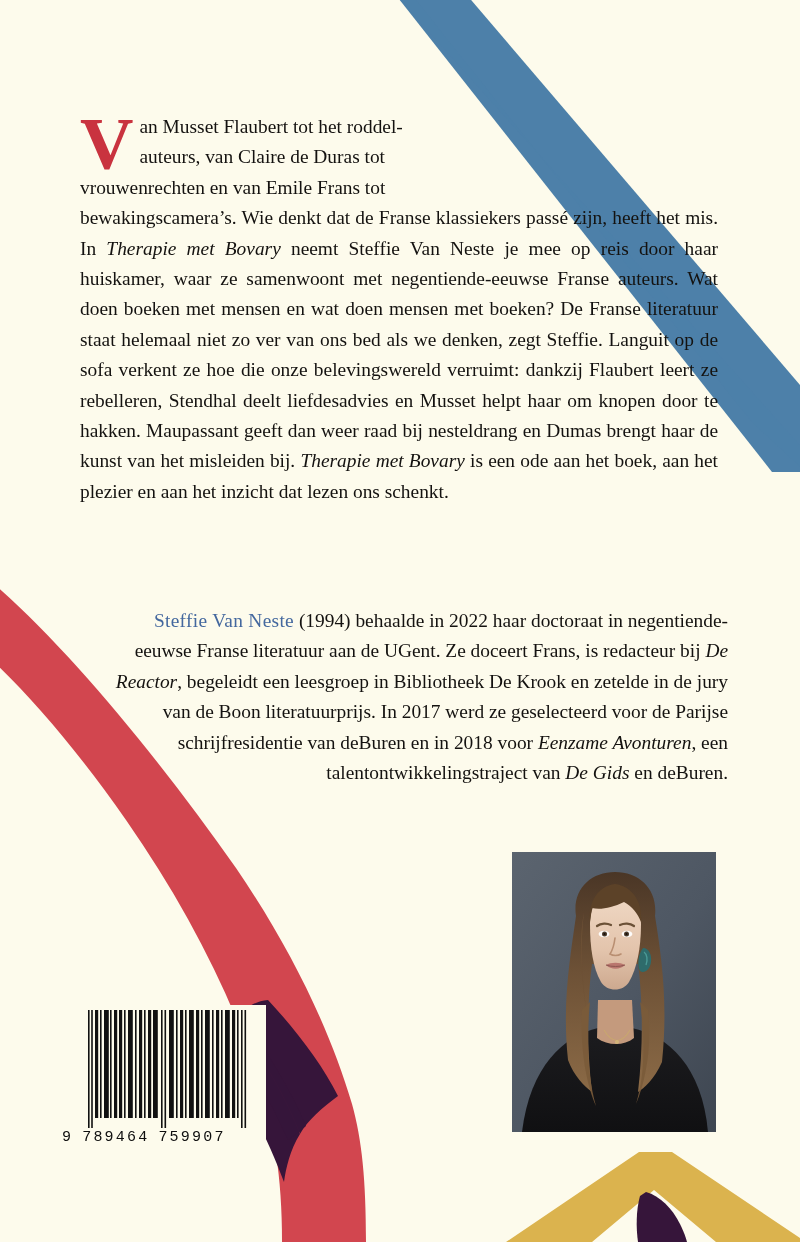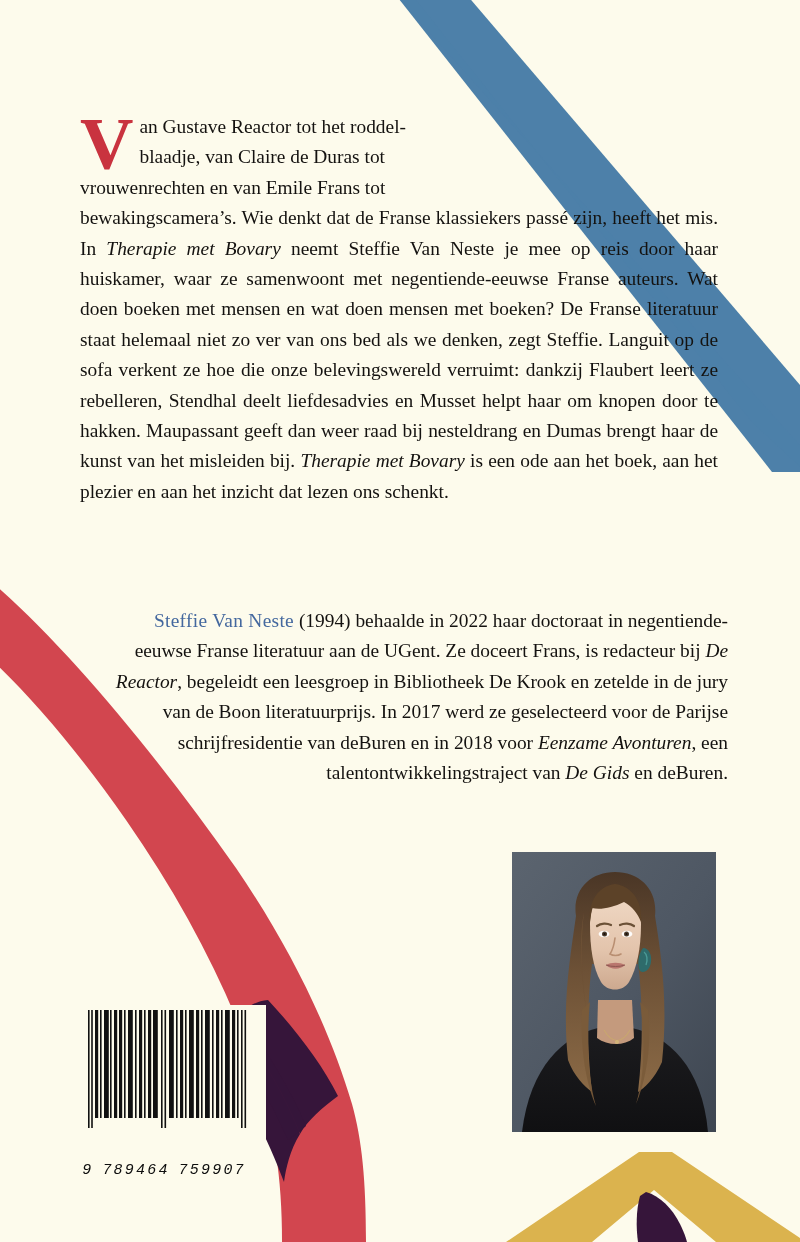--- a/index.html
+++ b/index.html
@@ -108,28 +108,26 @@
   #barcode-bars {
     position: absolute;
     left: 88px;
     top: 1010px;
     width: 160px;
     height: 118px;
   }
   #barcode-digits {
     position: absolute;
     left: 62px;
-    top: 1162px;
+    top: 1129px;
     width: 204px;
-    text-align: center;
     font-family: "Liberation Mono", "DejaVu Sans Mono", monospace;
     font-size: 15px;
     letter-spacing: 2.2px;
     color: #0e0e0e;
-    font-style: italic;
   }
   #barcode-digits .lead { margin-right: 9px; }
   #barcode-digits .grp { margin-right: 9px; }
 </style>
 </head>
 <body>
 
 <div id="cover">
 
   <svg id="decor" viewBox="0 0 800 1242" width="800" height="1242" xmlns="http://www.w3.org/2000/svg">
@@ -170,22 +168,22 @@
 
     <path d="M 646,1192
              C 660,1196 672,1208 680,1224
              C 684,1232 686,1238 687,1242
              L 638,1242
              C 636,1228 636,1210 640,1196 Z" fill="#36153a"></path>
   </svg>
 
   <div class="blurb">
     <span class="dropcap">V</span>
-    <span class="ind1">an Gustave Reactor tot het roddel-</span>
-    <span class="ind2">blaadje, van Claire de Duras tot</span>
+    <span class="ind1">an Musset Flaubert tot het roddel-</span>
+    <span class="ind2">auteurs, van Claire de Duras tot</span>
     <span class="ind3">vrouwenrechten en van Emile Frans tot</span>
     <span class="blurb-flow"><span>bewakingscamera’s. Wie denkt dat de Franse klassiekers passé zijn, heeft het mis. In </span><em>Therapie met Bovary</em><span> neemt Steffie Van Neste je mee op reis door haar huiskamer, waar ze samenwoont met negentiende-eeuwse Franse auteurs. Wat doen boeken met mensen en wat doen mensen met boeken? De Franse literatuur staat helemaal niet zo ver van ons bed als we denken, zegt Steffie. Languit op de sofa verkent ze hoe die onze belevingswereld verruimt: dankzij Flaubert leert ze rebelleren, Stendhal deelt liefdesadvies en Musset helpt haar om knopen door te hakken. Maupassant geeft dan weer raad bij nesteldrang en Dumas brengt haar de kunst van het misleiden bij. </span><em>Therapie met Bovary</em><span> is een ode aan het boek, aan het plezier en aan het inzicht dat lezen ons schenkt.</span></span>
   </div>
 
   <div class="bio"><span class="author-name">Steffie Van Neste</span><span> (1994) behaalde in 2022 haar doctoraat in negentiende-eeuwse Franse literatuur aan de UGent. Ze doceert Frans, is redacteur bij </span><em>De Reactor</em><span>, begeleidt een leesgroep in Bibliotheek De Krook en zetelde in de jury van de Boon literatuurprijs. In 2017 werd ze geselecteerd voor de Parijse schrijfresidentie van deBuren en in 2018 voor </span><em>Eenzame Avonturen</em><span>, een talentontwikkelingstraject van </span><em>De Gids</em><span> en deBuren.</span></div>
 
   <div id="photo-frame"></div>
   <div id="photo">
     <svg viewBox="0 0 204 280" width="204" height="280" xmlns="http://www.w3.org/2000/svg">
       <defs>

